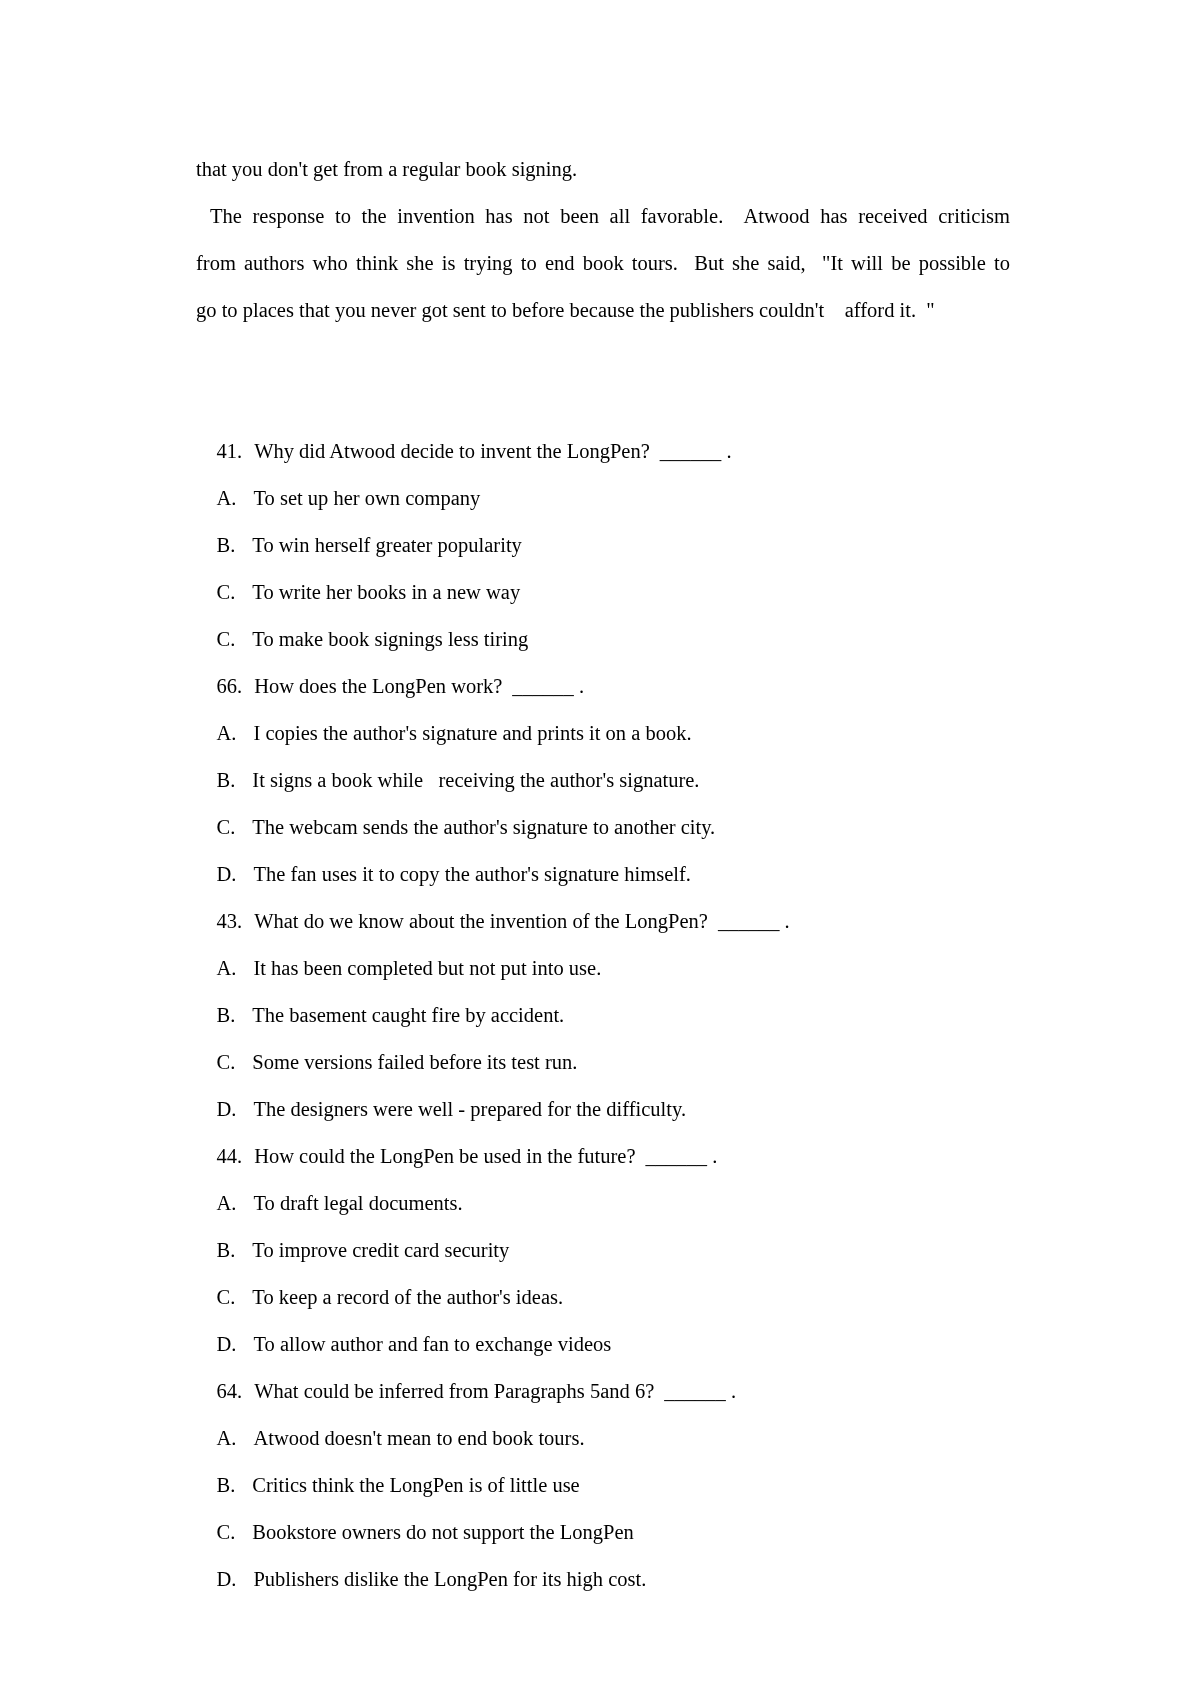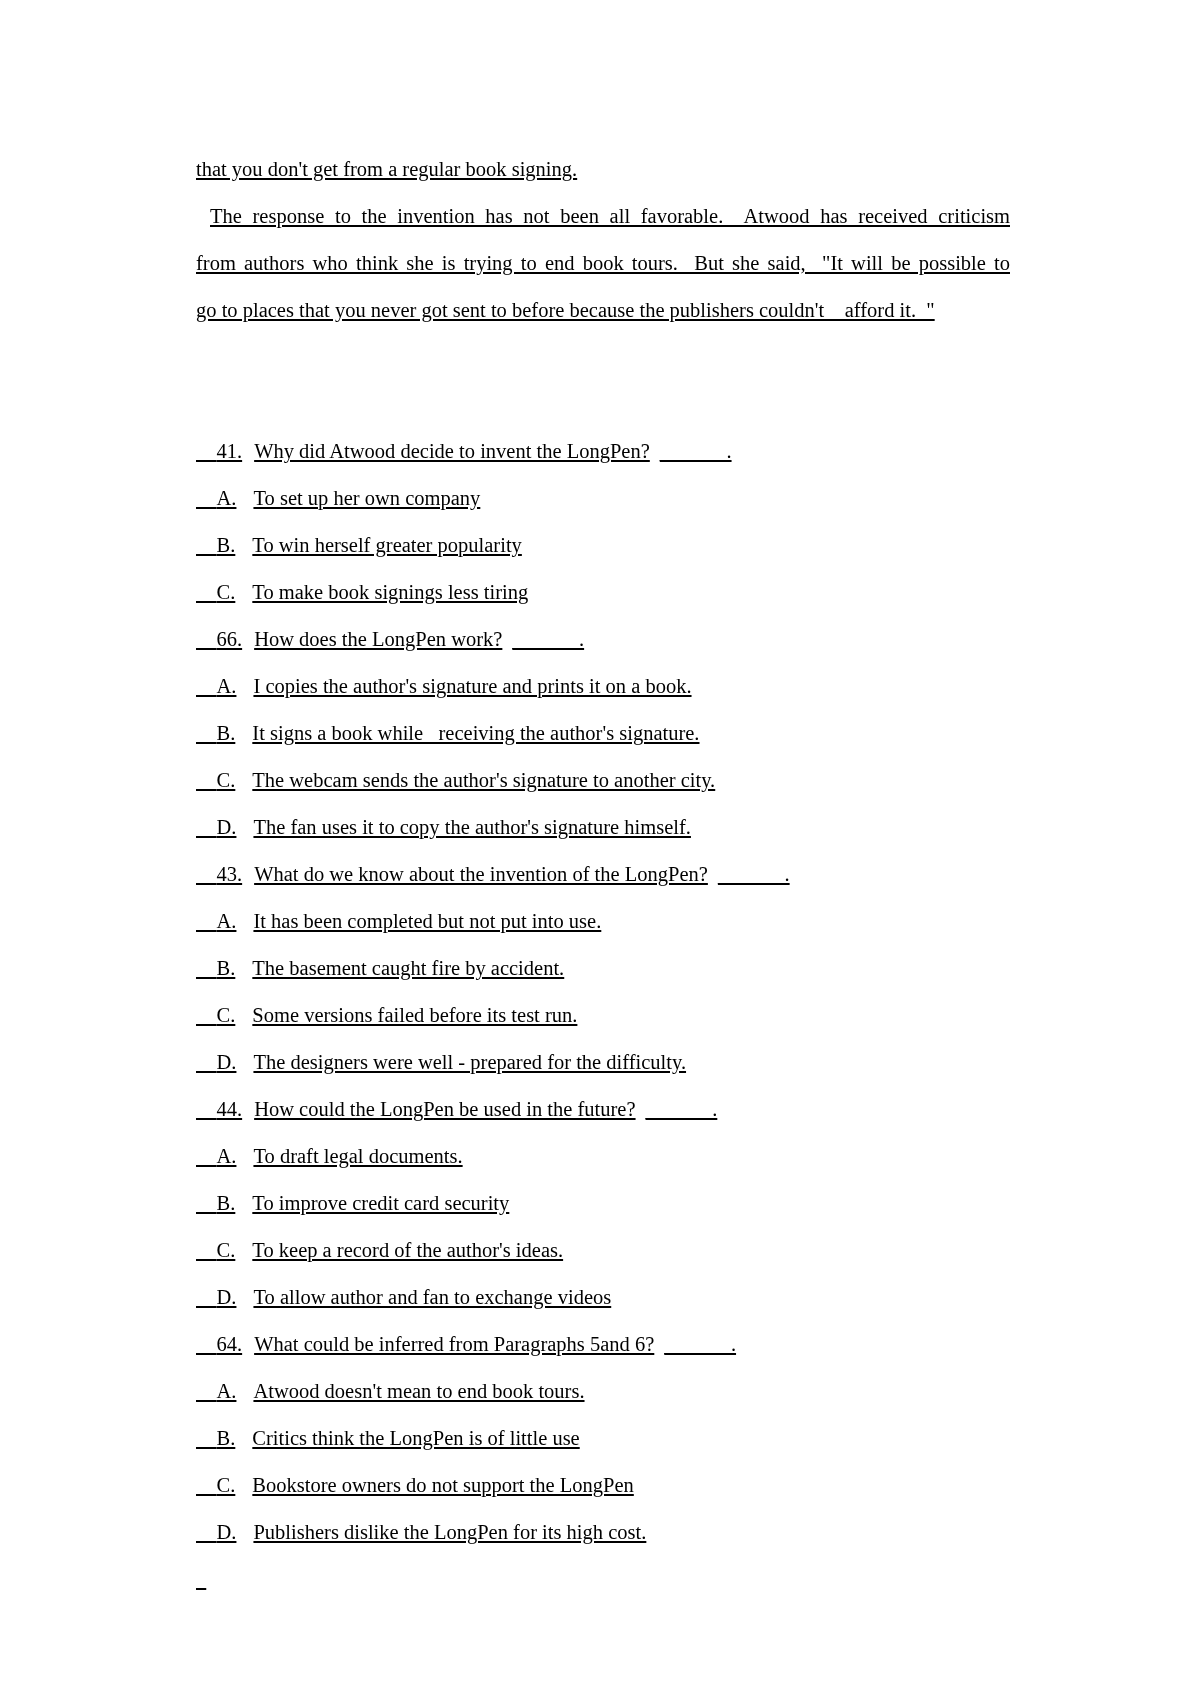--- a/index.html
+++ b/index.html
@@ -11,21 +11,20 @@
     width: 1200px;
     height: 1698px;
     overflow: hidden;
     font-family: "Liberation Serif", serif;
     font-size: 20.5px;
     color: #000000;
   }
   .content {
     padding: 146px 190px 0 196px;
     width: 814px;
-    text-decoration: underline;
   }
   .line {
     height: 47px;
     line-height: 47px;
     white-space: pre-wrap;
     text-align: left;
   }
   .just {
     text-align: justify;
     text-align-last: justify;
@@ -61,20 +60,23 @@
   <div class="spacer"></div>
 
   <div class="line">
     <span class="num">41.</span><span>Why did Atwood decide to invent the LongPen?</span><span class="blank">______ .</span>
   </div>
   <div class="line">
     <span class="lab">A.</span><span>To set up her own company</span>
   </div>
   <div class="line">
     <span class="lab">B.</span><span>To win herself greater popularity</span>
+  </div>
+  <div class="line">
+    <span class="lab">C.</span><span>To write her books in a new way</span>
   </div>
   <div class="line">
     <span class="lab">C.</span><span>To make book signings less tiring</span>
   </div>
 
   <div class="line">
     <span class="num">66.</span><span>How does the LongPen work?</span><span class="blank">______ .</span>
   </div>
   <div class="line">
     <span class="lab">A.</span><span>I copies the author's signature and prints it on a book.</span>

